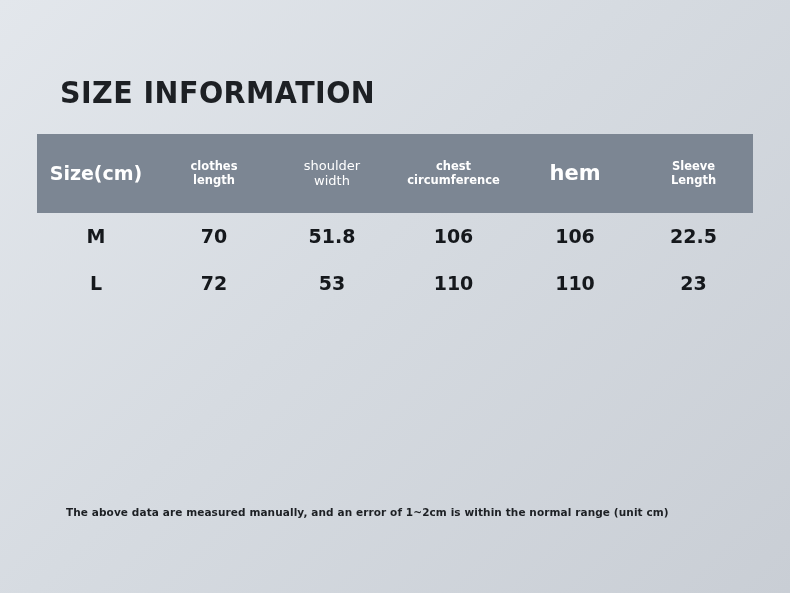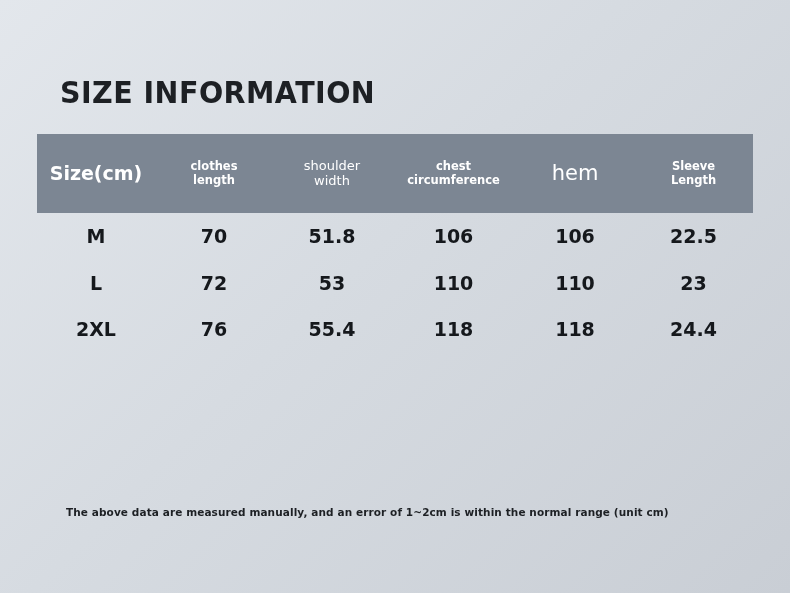--- a/index.html
+++ b/index.html
@@ -65,21 +65,21 @@
     font-weight: 700;
     display: block;
   }
   th .h-mid {
     font-size: 13px;
     font-weight: 400;
     display: block;
   }
   th .h-hem {
     font-size: 21px;
-    font-weight: 400;
+    font-weight: 700;
     display: block;
   }
   table.size-table tbody td {
     height: 46.5px;
     text-align: center;
     vertical-align: middle;
     font-size: 19px;
     font-weight: 700;
     color: #15181c;
     padding: 0;
@@ -154,27 +154,19 @@
           <td>22.5</td>
         </tr>
         <tr>
           <td>L</td>
           <td>72</td>
           <td>53</td>
           <td>110</td>
           <td>110</td>
           <td>23</td>
         </tr>
-        <tr>
-          <td>2XL</td>
-          <td>76</td>
-          <td>55.4</td>
-          <td>118</td>
-          <td>118</td>
-          <td>24.4</td>
-        </tr>
       </tbody>
     </table>
   </div>
 
   <div class="note">The above data are measured manually, and an error of 1~2cm is within the normal range (unit cm)</div>
 
 </div>
 
 </body></html>

